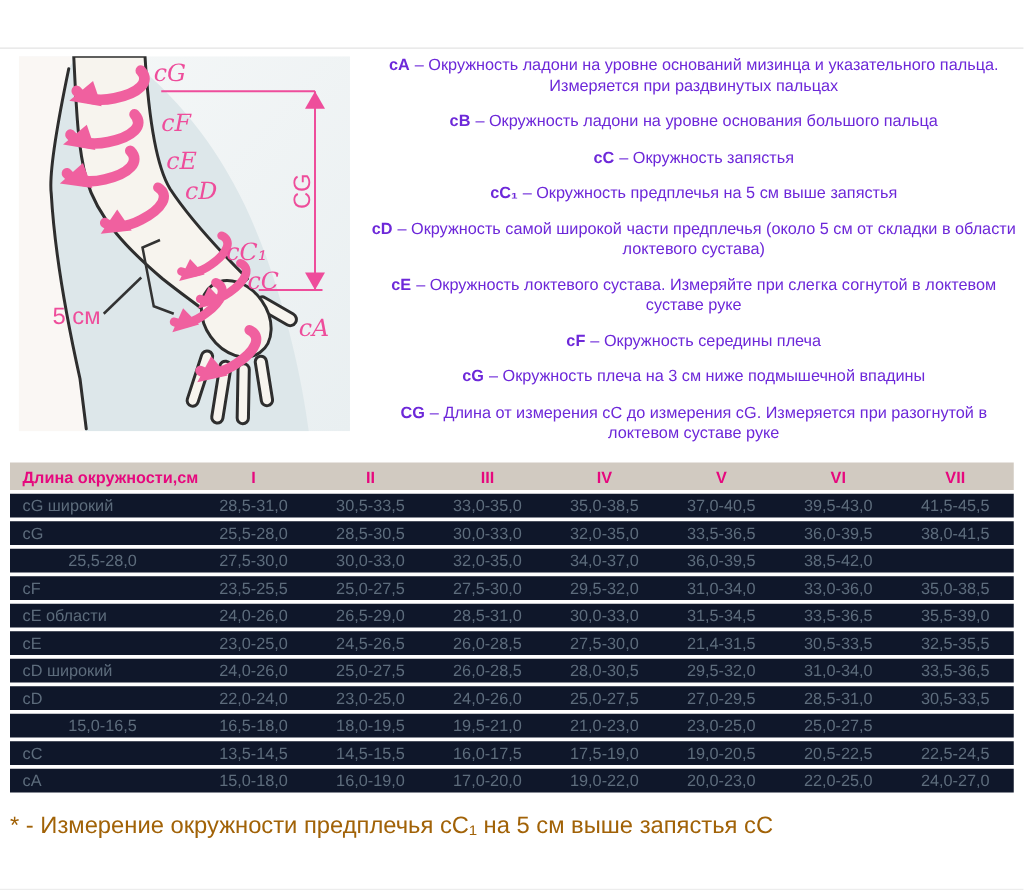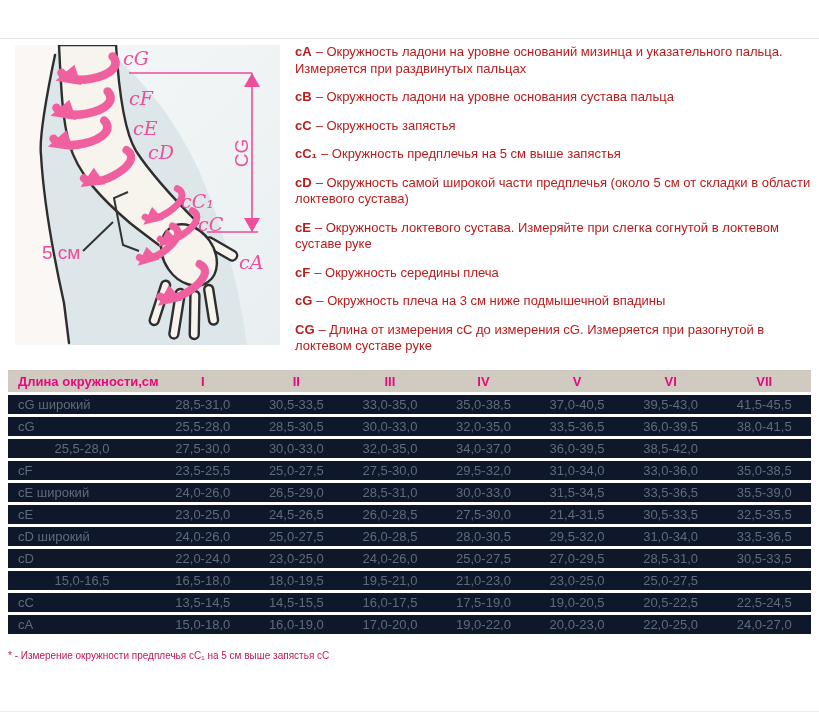--- a/index.html
+++ b/index.html
@@ -10,21 +10,21 @@
   .divider { position:absolute; left:0; width:819px; height:1px; background:#e3e3e3; }
   .divider.top { top:38px; }
   .divider.bottom { top:711px; background:#ededed; }
 
   
   .figure-panel { position:absolute; left:15px; top:45px; width:265px; height:300px; }
 
   
   .measure-list {
     position:absolute; left:295px; top:44px; width:520px;
-    color:#b91c1c; font-size:13px; line-height:16.5px;
+    color:#6d28d9; font-size:13px; line-height:16.5px;text-align:center;
   }
   .measure-item { margin-bottom:12px; }
   .measure-item b { font-weight:bold; margin-right:4px; }
 
   
   .size-table { position:absolute; left:8px; top:370px; width:803px; }
   .t-row {
     display:grid; grid-template-columns:148px repeat(7, 1fr);
     margin-bottom:3px;
   }
@@ -32,21 +32,21 @@
     display:flex; align-items:center; justify-content:center;
     font-size:13px; white-space:nowrap;
   }
   .t-row .cell.label { justify-content:flex-start; padding-left:10px; }
   .t-head { background:#d1cac1; height:22px; }
   .t-head .cell { color:#e6087e; font-weight:bold; }
   .t-data { background:#0f172a; height:19px; }
   .t-data .cell { color:#5d6c7c; }
 
   
-  .footnotes { position:absolute; left:8px; top:650px; color:#be185d; font-size:10px; }
+  .footnotes { position:absolute; left:8px; top:650px; color:#a16207; font-size:19px; }
   .footnotes .note { margin-bottom:16px; }
 
   
   .dlabel { font-family:"DejaVu Serif", serif; font-style:italic; font-size:19px; fill:#ee4d9b; }
   .dlabel-sm { font-family:"Liberation Sans", sans-serif; font-size:19px; fill:#ee4d9b; }
   .band-stroke { fill:none; stroke:#f0609f; stroke-width:8.5; stroke-linecap:round; }
   .band-head { fill:#f0609f; }
   .dim { stroke:#ee4d9b; stroke-width:1.6; fill:none; }
   .dim-arrow { fill:#ee4d9b; }
   .ink { stroke:#2e2e2e; stroke-width:2.4; stroke-linejoin:round; stroke-linecap:round; }
@@ -150,21 +150,21 @@
       <text class="dlabel" x="118" y="90">cE</text>
       <text class="dlabel" x="133" y="114">cD</text>
       <text class="dlabel" x="166" y="163">cC₁</text>
       <text class="dlabel" x="183" y="186">cC</text>
       <text class="dlabel" x="224" y="224">cA</text>
     </svg>
   </div>
 
   <div class="measure-list">
     <div class="measure-item"><b>cA</b><span>– Окружность ладони на уровне оснований мизинца и указательного пальца. Измеряется при раздвинутых пальцах</span></div>
-    <div class="measure-item"><b>cB</b><span>– Окружность ладони на уровне основания сустава пальца</span></div>
+    <div class="measure-item"><b>cB</b><span>– Окружность ладони на уровне основания большого пальца</span></div>
     <div class="measure-item"><b>cC</b><span>– Окружность запястья</span></div>
     <div class="measure-item"><b>cC₁</b><span>– Окружность предплечья на 5 см выше запястья</span></div>
     <div class="measure-item"><b>cD</b><span>– Окружность самой широкой части предплечья (около 5 см от складки в области локтевого сустава)</span></div>
     <div class="measure-item"><b>cE</b><span>– Окружность локтевого сустава. Измеряйте при слегка согнутой в локтевом суставе руке</span></div>
     <div class="measure-item"><b>cF</b><span>– Окружность середины плеча</span></div>
     <div class="measure-item"><b>cG</b><span>– Окружность плеча на 3 см ниже подмышечной впадины</span></div>
     <div class="measure-item"><b>CG</b><span>– Длина от измерения cC до измерения cG. Измеряется при разогнутой в локтевом суставе руке</span></div>
   </div>
 
   <div class="size-table">
@@ -212,21 +212,21 @@
       <div class="cell label">cF</div>
       <div class="cell">23,5-25,5</div>
       <div class="cell">25,0-27,5</div>
       <div class="cell">27,5-30,0</div>
       <div class="cell">29,5-32,0</div>
       <div class="cell">31,0-34,0</div>
       <div class="cell">33,0-36,0</div>
       <div class="cell">35,0-38,5</div>
     </div>
     <div class="t-row t-data">
-      <div class="cell label">cE широкий</div>
+      <div class="cell label">cE области</div>
       <div class="cell">24,0-26,0</div>
       <div class="cell">26,5-29,0</div>
       <div class="cell">28,5-31,0</div>
       <div class="cell">30,0-33,0</div>
       <div class="cell">31,5-34,5</div>
       <div class="cell">33,5-36,5</div>
       <div class="cell">35,5-39,0</div>
     </div>
     <div class="t-row t-data">
       <div class="cell label">cE</div>

